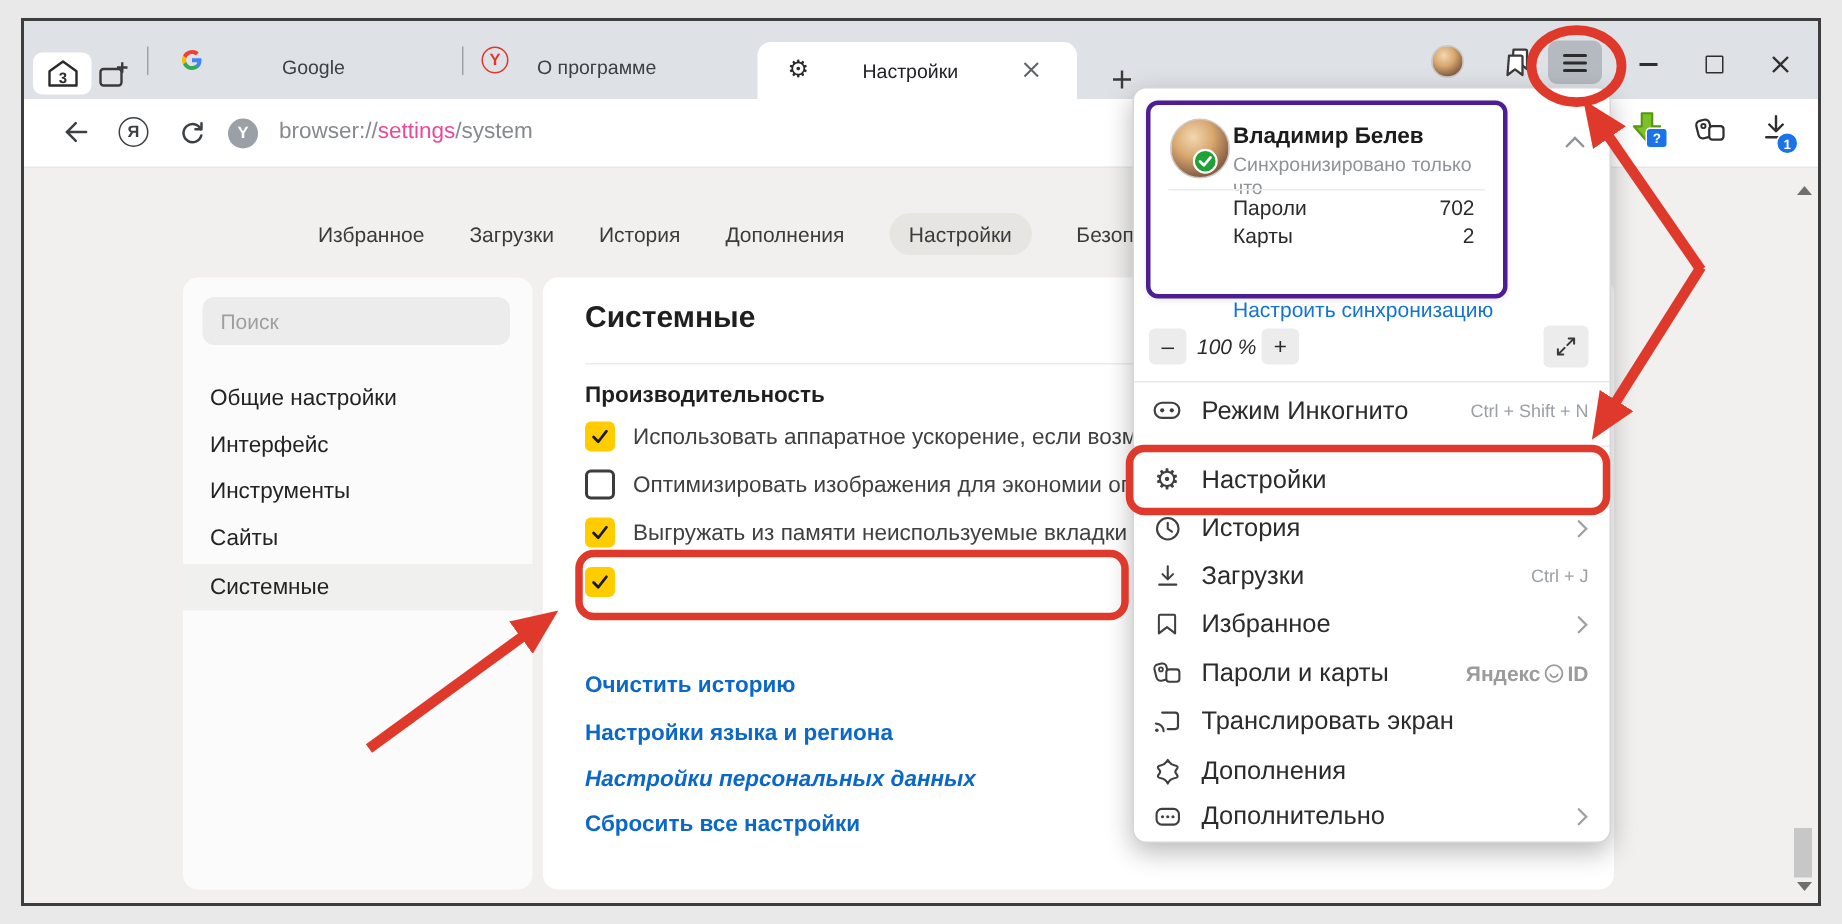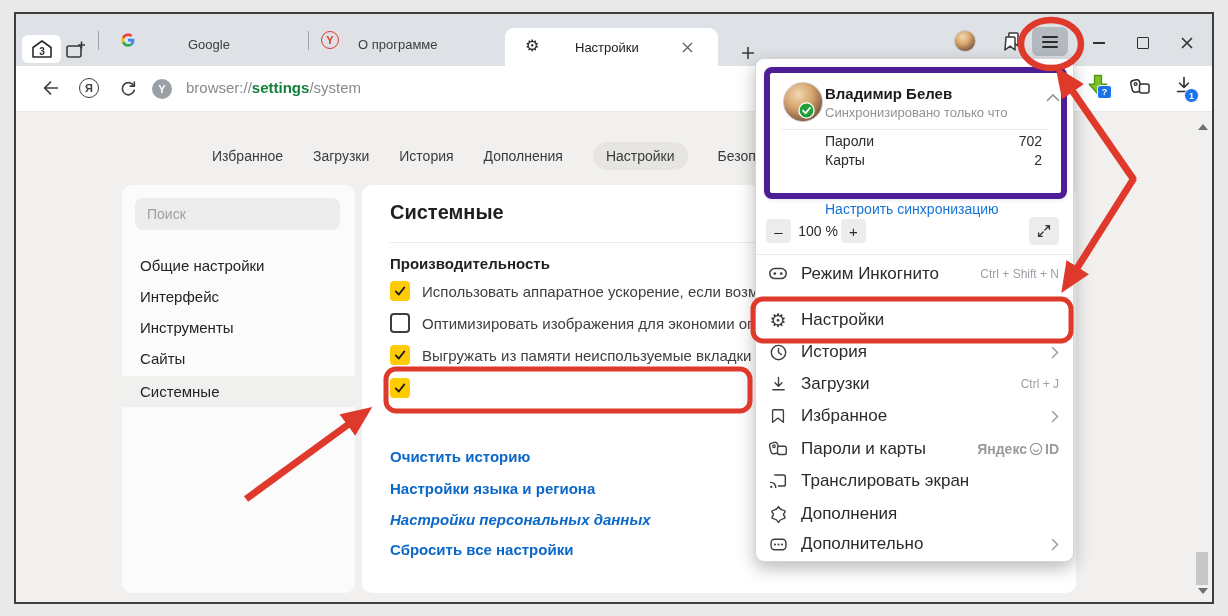--- a/index.html
+++ b/index.html
@@ -18,21 +18,21 @@
   .avatar{border-radius:50%;background:radial-gradient(circle at 38% 30%,#f2d8b2 0%,#d8a76f 38%,#8d6346 72%,#64452f 100%);border:1px solid #c9c9c9;}
   .hamburger{position:absolute;left:1016px;top:13px;width:36px;height:29px;background:#b5bac0;border-radius:6px;display:flex;flex-direction:column;align-items:center;justify-content:center;gap:3px;}
   .hamburger span{display:block;width:16px;height:2px;background:#2c2c2c;border-radius:1px;}
   .winctl{position:absolute;top:16px;height:26px;width:30px;display:flex;align-items:center;justify-content:center;}
   
   .toolbar{position:absolute;left:0;top:52px;width:100%;height:46px;background:#fff;border-bottom:1px solid #e7e7e7;}
   .tb-ic{position:absolute;display:flex;align-items:center;justify-content:center;}
   .ya-circle{width:20px;height:20px;border-radius:50%;border:1.6px solid #3c4043;color:#3c4043;font-size:11px;font-weight:bold;display:flex;align-items:center;justify-content:center;}
   .protect{width:20px;height:20px;border-radius:50%;background:#9aa0a6;color:#fff;font-size:11px;font-weight:bold;display:flex;align-items:center;justify-content:center;}
   .url{position:absolute;left:170px;top:13px;font-size:15px;color:#86898d;white-space:nowrap;}
-  .url b{color:#15803d;font-weight:700;}
+  .url b{color:#ec4899;font-weight:400;}
   .badge-blue-sq{position:absolute;width:15px;height:14px;background:#1a73e8;border:1.5px solid #fff;border-radius:3px;color:#fff;font-size:9px;font-weight:bold;display:flex;align-items:center;justify-content:center;}
   .badge-blue-ci{position:absolute;width:15px;height:15px;background:#1a73e8;border:1.5px solid #fff;border-radius:50%;color:#fff;font-size:9px;font-weight:bold;display:flex;align-items:center;justify-content:center;}
   
   .page{position:absolute;left:0;top:98px;right:0;bottom:0;background:#f1f0ee;}
   .nav{position:absolute;left:196px;top:30px;display:flex;align-items:center;gap:30px;white-space:nowrap;}
   .nav-item{font-size:14px;color:#3b3b3b;}
   .nav-pill{background:#e7e5e2;border-radius:15px;padding:6px 13px;}
   .side-panel{position:absolute;left:106px;top:73px;width:233px;height:408px;background:#fbfbfb;border-radius:10px;}
   .search{position:absolute;left:13px;top:13px;width:205px;height:32px;background:#ececec;border:none;border-radius:8px;padding:0 12px;font-size:14px;color:#3b3b3b;font-family:inherit;outline:none;}
   .search::placeholder{color:#9f9f9f;}
@@ -43,28 +43,28 @@
   .hr{position:absolute;left:28px;top:57px;width:660px;height:1px;background:#ececec;}
   .h2{position:absolute;left:28px;top:70px;font-size:15px;font-weight:bold;color:#1f1f1f;}
   .cb-row{position:absolute;left:28px;height:24px;display:flex;align-items:center;gap:12px;white-space:nowrap;}
   .cb{width:20px;height:20px;border-radius:4px;flex:0 0 20px;display:flex;align-items:center;justify-content:center;}
   .cb.on{background:#ffcc00;}
   .cb.off{background:#fff;border:2px solid #3c3c3c;}
   .cb-label{font-size:15px;color:#404040;}
   .set-link{position:absolute;left:28px;font-size:15px;font-weight:600;color:#0c68c8;white-space:nowrap;cursor:pointer;}
   
   .menu{position:absolute;left:739px;top:44px;width:319px;height:504px;background:#fff;border:1px solid #d6d6d6;border-radius:9px;box-shadow:0 6px 18px rgba(0,0,0,.28);z-index:50;}
-  .ucard{position:absolute;left:8px;top:8px;width:303px;height:132px;background:#fff;border:6px solid #4c1d95;border-radius:8px;box-shadow:0 1px 4px rgba(0,0,0,.10);}
+  .ucard{position:absolute;left:8px;top:8px;width:241px;height:132px;background:#fff;border:3px solid #4c1d95;border-radius:8px;box-shadow:0 1px 4px rgba(0,0,0,.10);}
   .uname{position:absolute;left:55px;top:12px;font-size:15px;font-weight:bold;color:#1c1c1c;}
   .ustatus{position:absolute;left:55px;top:32px;font-size:13px;color:#8f9397;}
   .udiv{position:absolute;left:12px;right:12px;top:56px;height:1px;background:#ececec;}
   .urow{position:absolute;left:55px;right:19px;height:18px;display:flex;justify-content:space-between;font-size:14px;color:#2b2b2b;}
   .ulink{position:absolute;left:55px;top:112px;font-size:14px;color:#1473d6;cursor:pointer;margin-top:16px;}
   .zbtn{position:absolute;top:160px;width:25px;height:24px;background:#ececec;border-radius:4px;display:flex;align-items:center;justify-content:center;font-size:15px;color:#2b2b2b;}
-  .zlevel{position:absolute;left:42px;top:164px;width:40px;text-align:center;font-size:14px;color:#2b2b2b;}
+  .zlevel{position:absolute;left:42px;top:164px;width:40px;text-align:left;font-size:14px;color:#2b2b2b;font-style:italic;}
   .mdiv{position:absolute;left:0;right:0;height:1px;background:#e8e8e8;}
   .mi{position:absolute;left:0;width:100%;height:32px;display:flex;align-items:center;padding:0 14px 0 10px;}
   .mi-ic{width:24px;height:24px;flex:0 0 24px;display:flex;align-items:center;justify-content:center;margin-right:11px;}
   .mi-label{font-size:17px;color:#2b2b2b;flex:1 1 auto;white-space:nowrap;}
   .mi-right{font-size:12px;color:#9aa0a6;white-space:nowrap;}
   .yid{display:flex;align-items:center;gap:2px;color:#9b9b9b;font-size:14px;font-weight:600;}
   .tri-up{width:0;height:0;border-left:5px solid transparent;border-right:5px solid transparent;border-bottom:6px solid #6f6f6f;}
   .tri-dn{width:0;height:0;border-left:5px solid transparent;border-right:5px solid transparent;border-top:6px solid #6f6f6f;}
   .annotations{position:absolute;left:0;top:0;z-index:100;pointer-events:none;}
   .glyph{font-family:"DejaVu Sans",sans-serif;}

